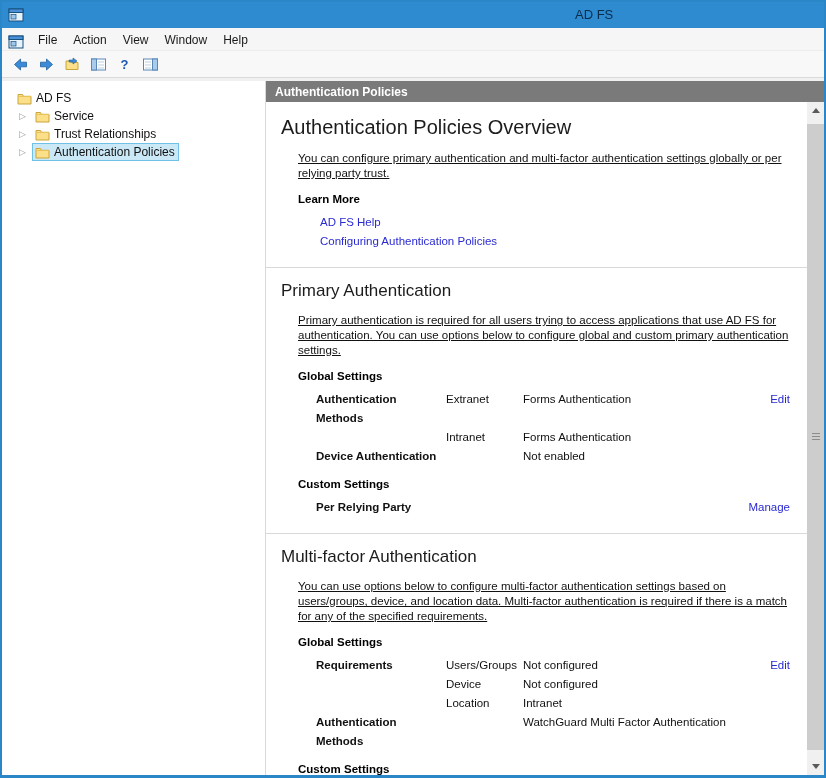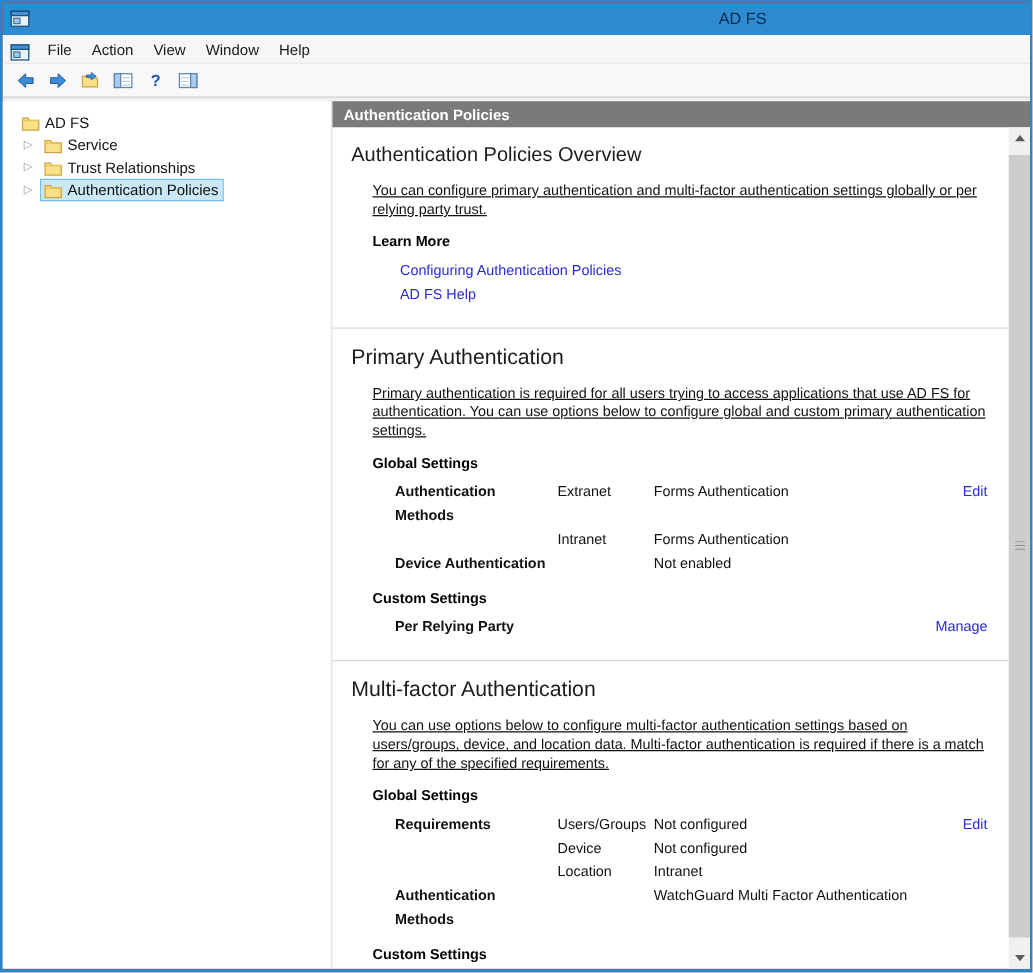--- a/index.html
+++ b/index.html
@@ -64,21 +64,21 @@
 
   
   .right-pane { flex:1 1 auto; display:flex; flex-direction:column; min-width:0; }
   .pane-header {
     height:21px; flex:0 0 auto; background:#7a7a7a; color:#fff;
     font-size:12px; font-weight:bold; display:flex; align-items:center; padding-left:9px;
   }
   .pane-body { flex:1 1 auto; display:flex; min-height:0; background:#fff; }
   .content { flex:1 1 auto; overflow:hidden; padding:14px 0 0 15px; color:#111; }
 
-  .sec-title { font-size:16px; color:#1c1c1c; margin-bottom:12px; }
+  .sec-title { font-size:20px; color:#1c1c1c; margin-bottom:12px; }
   .sec-title.big { font-size:17px; }
   .para { font-size:11.5px; line-height:15px; width:500px; margin-left:17px; margin-bottom:12px;text-decoration:underline; }
   .subhead { font-weight:bold; font-size:11.5px; margin:12px 0 8px 17px; color:#000; }
   .links { margin-left:39px; font-size:11.5px; line-height:19px; }
   a.link { color:#2a2ad2; text-decoration:none; cursor:pointer; }
 
   .tbl { margin-left:35px; }
   .trow { display:flex; font-size:11.5px; line-height:19px; padding-right:17px; }
   .c1 { width:130px; flex:0 0 auto;font-weight:bold; }
   .c2 { width:77px;  flex:0 0 auto; }
@@ -226,22 +226,22 @@
       </div>
 
       <div class="pane-body">
         <div class="content">
 
           <div>
             <div class="sec-title">Authentication Policies Overview</div>
             <div class="para">You can configure primary authentication and multi-factor authentication settings globally or per relying party trust.</div>
             <div class="subhead">Learn More</div>
             <div class="links">
+              <div><a class="link">AD FS Help</a></div>
               <div><a class="link">Configuring Authentication Policies</a></div>
-              <div><a class="link">AD FS Help</a></div>
             </div>
           </div>
 
           <div class="divider"></div>
 
           <div>
             <div class="sec-title big">Primary Authentication</div>
             <div class="para">Primary authentication is required for all users trying to access applications that use AD FS for authentication. You can use options below to configure global and custom primary authentication settings.</div>
             <div class="subhead">Global Settings</div>
 

